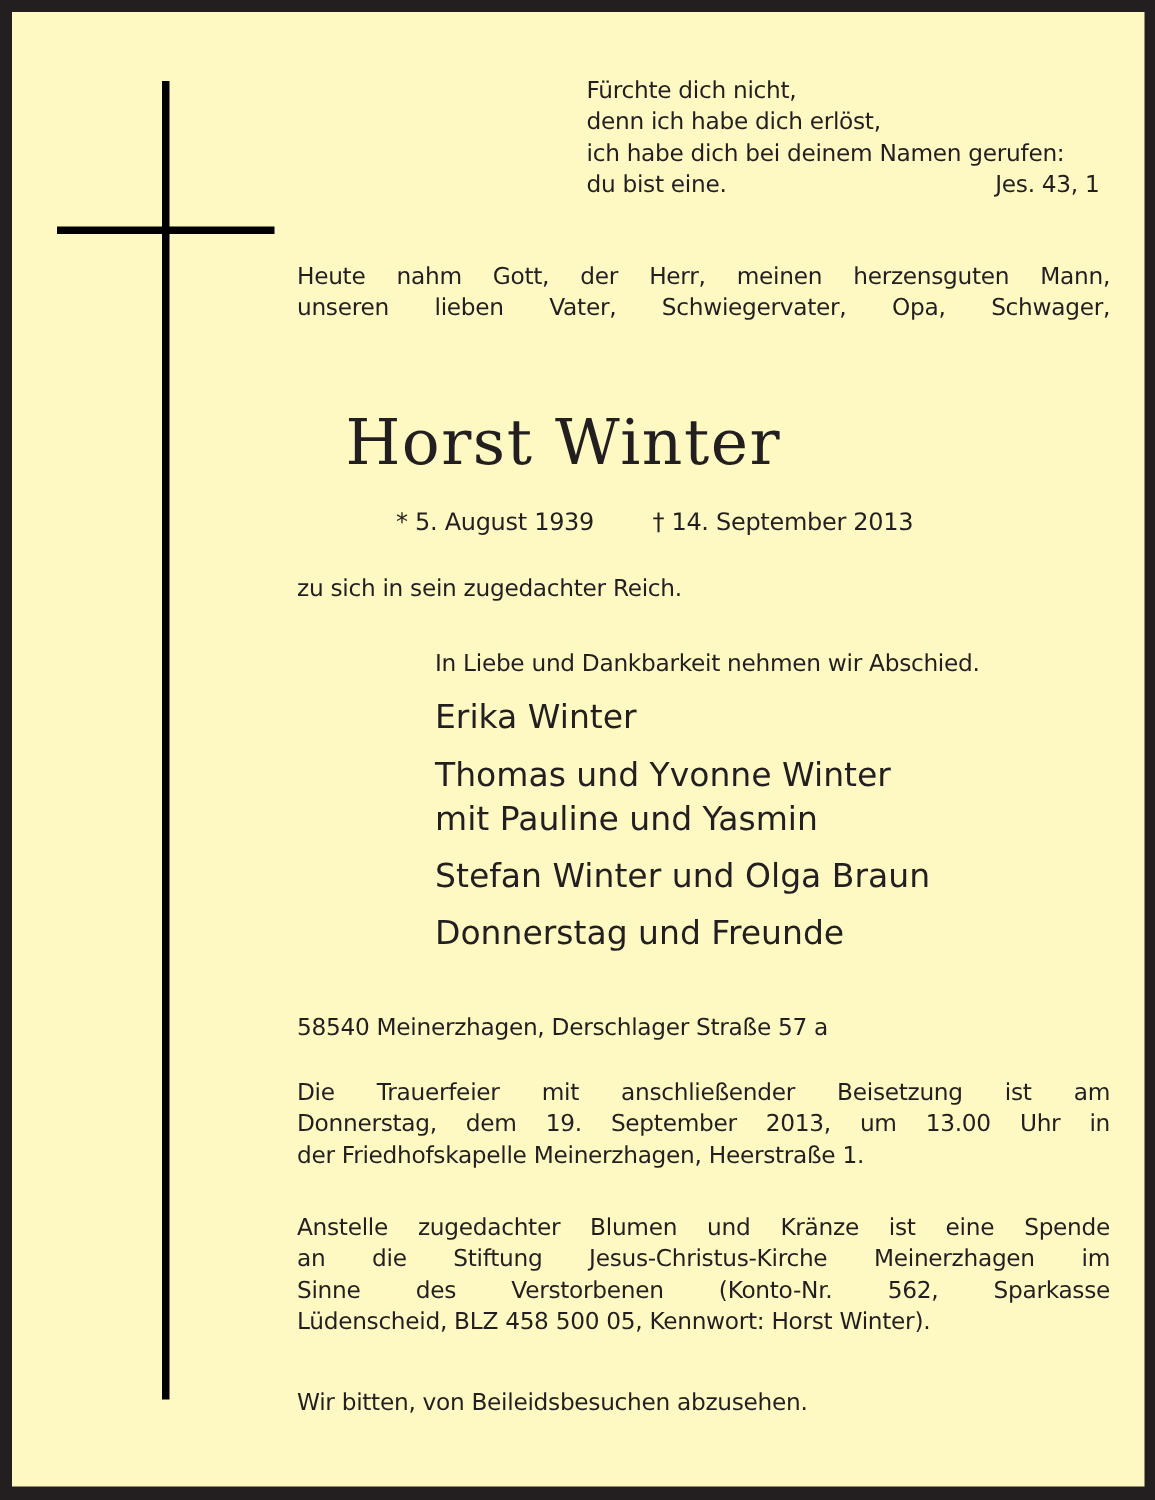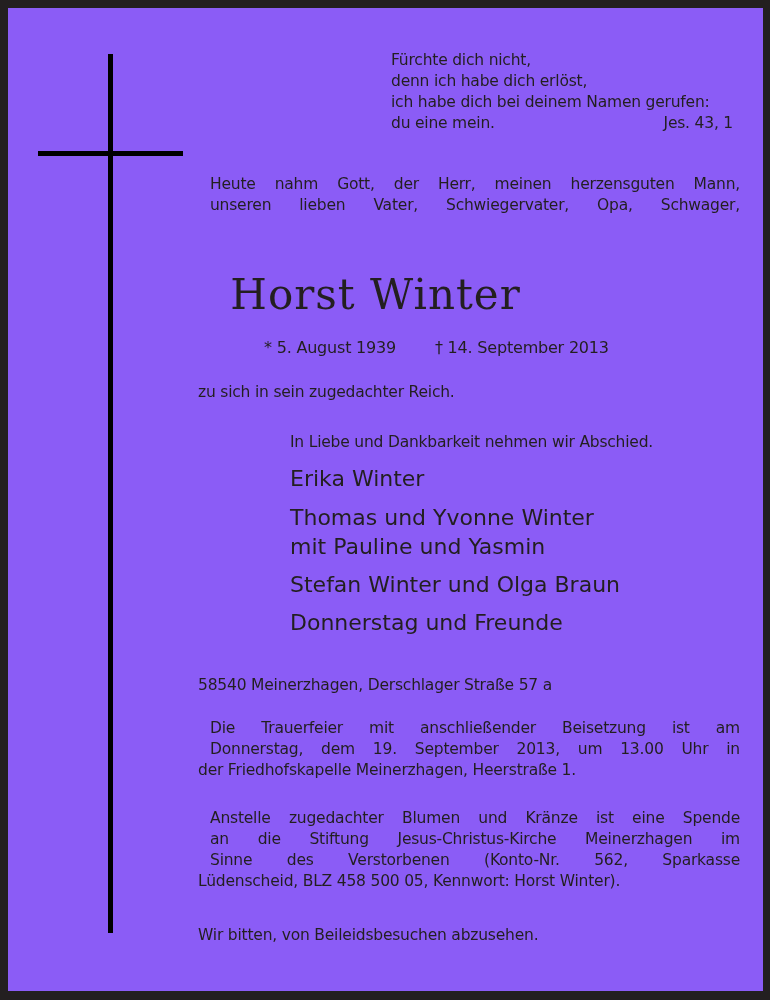--- a/index.html
+++ b/index.html
@@ -8,21 +8,21 @@
       background: #231f20;
       position: relative;
       overflow: hidden;
       font-family: "DejaVu Serif", serif;
       color: #231f20;
     }
     .page {
       position: absolute;
       left: 8px; top: 8px;
       width: 755px; height: 983px;
-      background: #8b5cf6;
+      background: #fef9c3;
     }
     .cross-v {
       position: absolute;
       left: 100px; top: 46px;
       width: 5px; height: 879px;
       background: #000;
     }
     .cross-h {
       position: absolute;
       left: 30px; top: 143px;
@@ -46,21 +46,21 @@
       left: 190px;
       width: 542px;
       font-family: "DejaVu Sans", sans-serif;
       font-size: 15.5px;
       line-height: 21px;
       text-align: justify;
       text-align-last: left;
       color: #231f20;
       letter-spacing: -0.2px;
     }
-    .para .jl { display: block; text-align: justify; text-align-last: justify; margin-left: 12px; }
+    .para .jl { display: block; text-align: justify; text-align-last: justify; }
     .para .ll { display: block; text-align: left; }
 
     .name {
       position: absolute;
       left: 0; width: 735px;
       top: 262px;
       text-align: center;
       font-family: "DejaVu Serif", serif;
       font-size: 42px;
       letter-spacing: 1px;
@@ -77,21 +77,21 @@
 <div class="page">
 
   <div class="cross-v"></div>
   <div class="cross-h"></div>
 
   <div class="t verse">
     <span class="line">Fürchte dich nicht,</span>
     <span class="line">denn ich habe dich erlöst,</span>
     <span class="line">ich habe dich bei deinem Namen gerufen:</span>
     <span class="line">
-      <span>du eine mein.</span>
+      <span>du bist eine.</span>
       <span class="ref">Jes. 43, 1</span>
     </span>
   </div>
 
   <div class="para" style="top:166px;">
     <span class="jl">Heute nahm Gott, der Herr, meinen herzensguten Mann,</span>
     <span class="jl">unseren lieben Vater, Schwiegervater, Opa, Schwager,</span>
   </div>
 
   <div class="name">Horst Winter</div>

